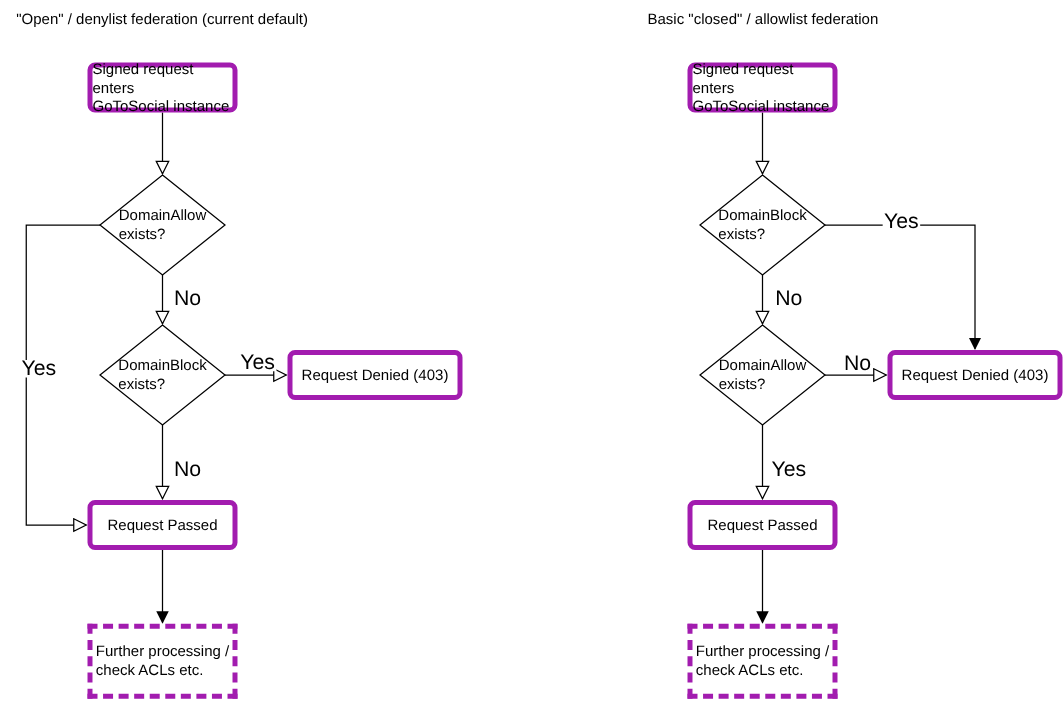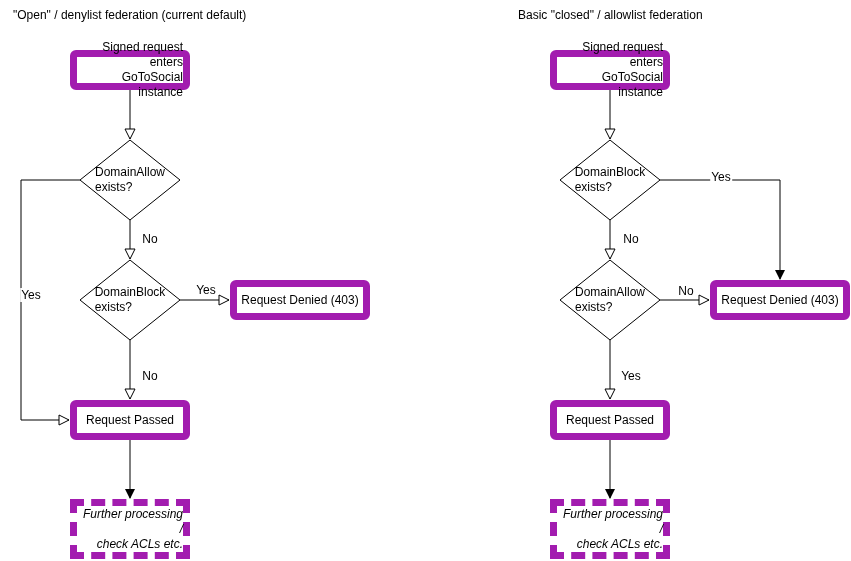--- a/index.html
+++ b/index.html
@@ -17,44 +17,44 @@
     position: absolute;
     font-size: 12px;
     white-space: nowrap;
   }
   .node {
     position: absolute;
     box-sizing: border-box;
     display: flex;
     align-items: center;
     justify-content: center;
-    text-align: right;
+    text-align: left;
     font-size: 12px;
     line-height: 15px;
     background: #ffffff;
-    border: 7px solid #a21caf;
+    border: 4px solid #a21caf;
     white-space: pre-line;
   }
   .rounded { border-radius: 6px; }
-  .dashed { border-style: dashed; background: transparent; font-style: italic; }
+  .dashed { border-style: dashed; background: transparent; }
   .dlabel {
     position: absolute;
     display: flex;
     align-items: center;
     justify-content: center;
     text-align: left;
     font-size: 12px;
     line-height: 15px;
     white-space: pre-line;
     pointer-events: none;
   }
   .elabel {
     position: absolute;
     transform: translate(-50%, -50%);
-    font-size: 12px;
+    font-size: 17px;
     line-height: 14px;
     background: #ffffff;
     padding: 0 1px;
     white-space: nowrap;
   }
   svg line, svg polyline { stroke: #000000; stroke-width: 1; fill: none; }
   svg polygon.diamond { stroke: #000000; stroke-width: 1; fill: #ffffff; }
 </style>
 </head>
 <body>

